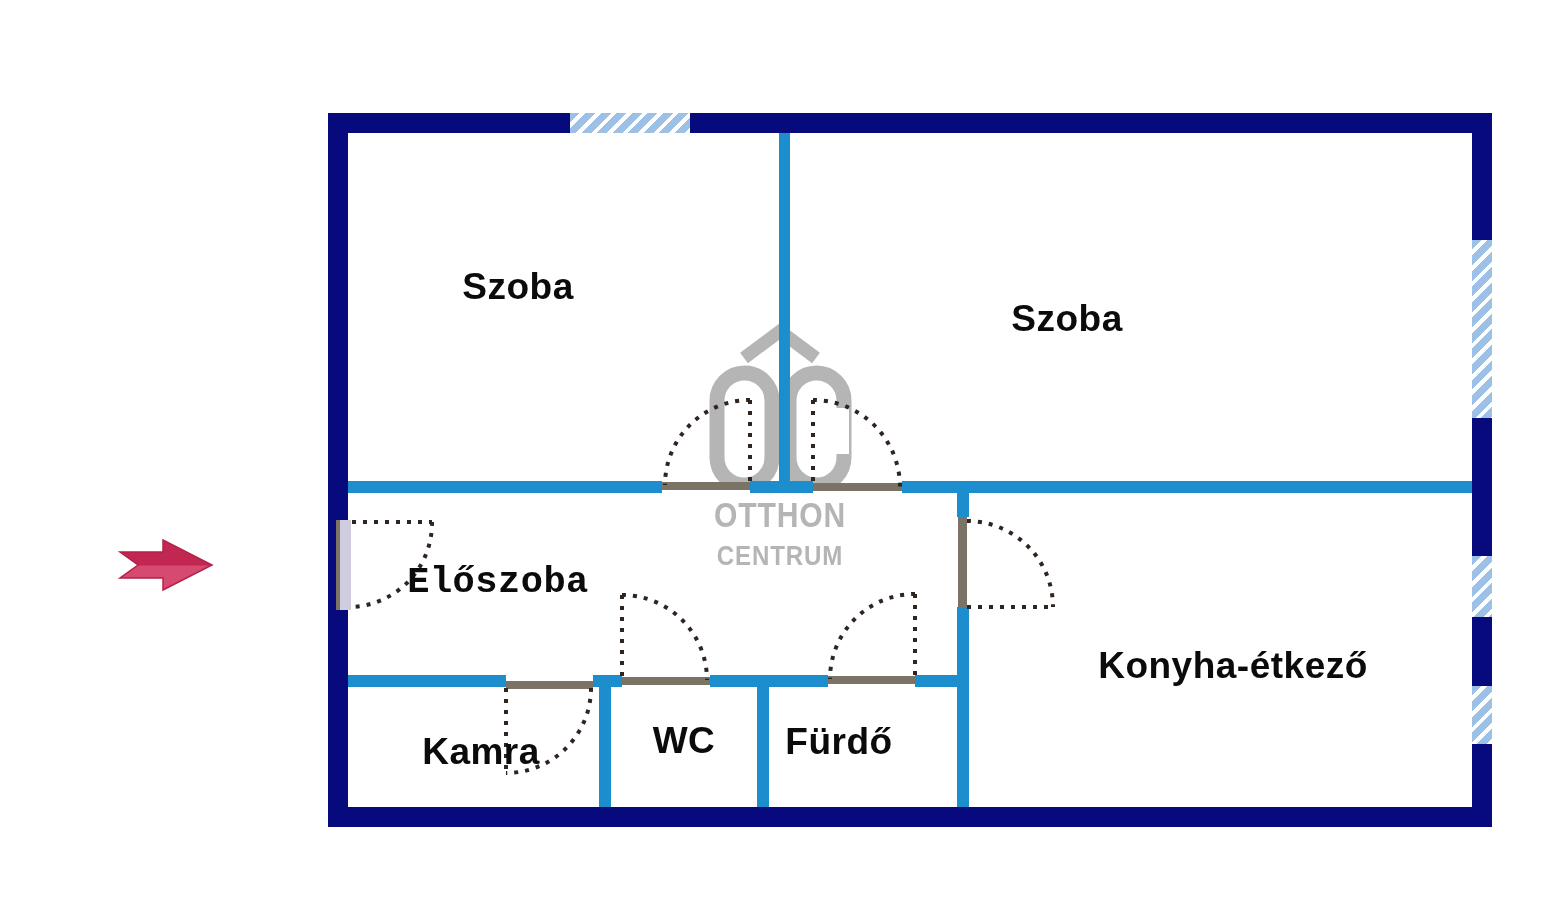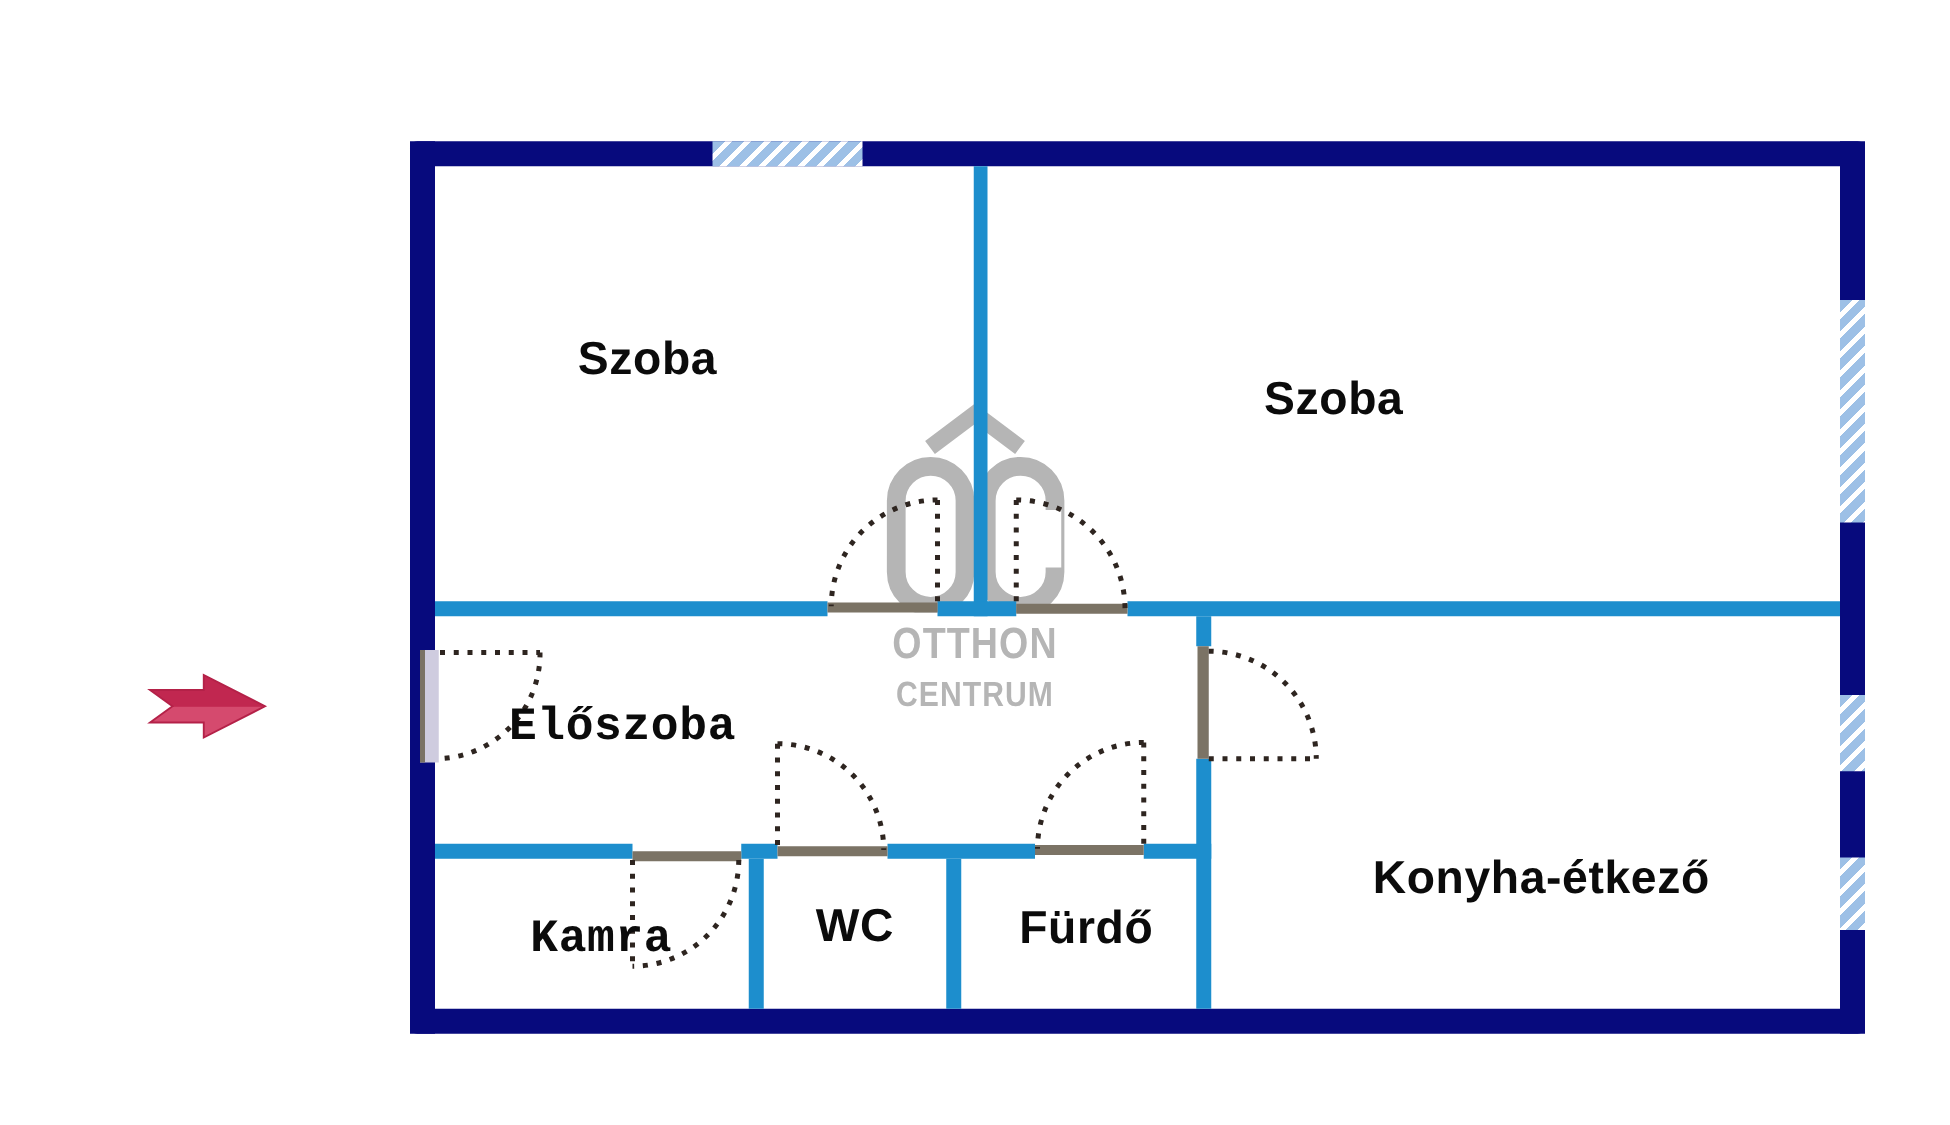--- a/index.html
+++ b/index.html
@@ -112,18 +112,18 @@
         <stop offset="0.52" stop-color="#d54a6e"></stop>
         <stop offset="1" stop-color="#d54a6e"></stop>
       </linearGradient>
     </defs>
     <polygon points="20,32 63,32 63,20 112,45 63,70 63,58 20,58 38,45" fill="url(#arrowGrad)" stroke="#b42148" stroke-width="1.5"></polygon>
   </svg>
 
   <div class="room-label" style="left:518px;top:287px;">Szoba</div>
   <div class="room-label" style="left:1067px;top:319px;">Szoba</div>
   <div class="room-label" style="left:498px;top:582px;font-family:Liberation Mono, monospace;">Előszoba</div>
-  <div class="room-label" style="left:481px;top:752px;font-family:Liberation Mono, monospace;">Kamra</div>
+  <div class="room-label" style="left:481px;top:752px;">Kamra</div>
   <div class="room-label" style="left:684px;top:741px;">WC</div>
-  <div class="room-label" style="left:839px;top:742px;margin-left:30px;">Fürdő</div>
-  <div class="room-label" style="left:1233px;top:666px;margin-top:36px;">Konyha-étkező</div>
+  <div class="room-label" style="left:839px;top:742px;">Fürdő</div>
+  <div class="room-label" style="left:1233px;top:666px;">Konyha-étkező</div>
 
 </div>
 
 </body></html>

